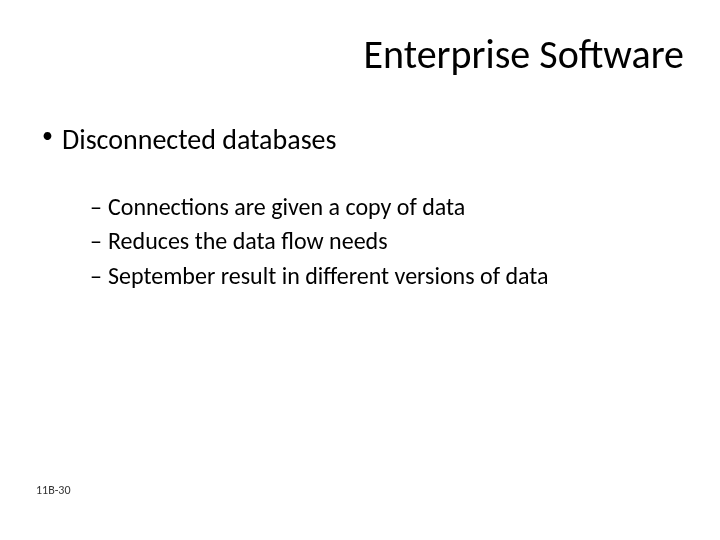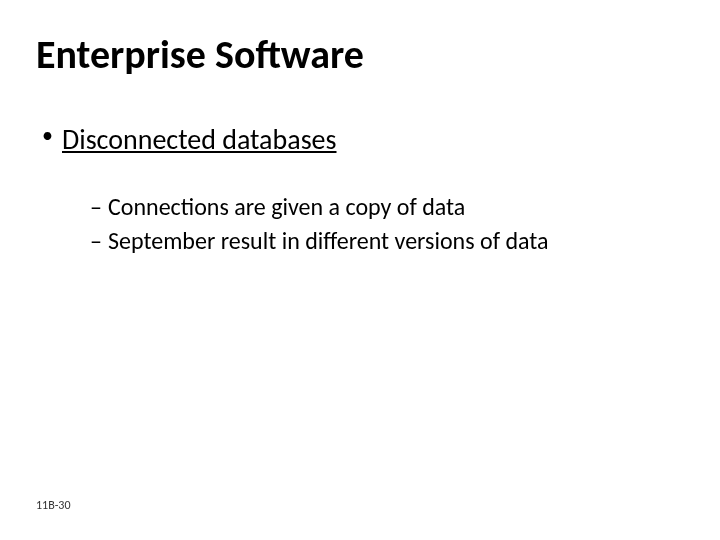--- a/index.html
+++ b/index.html
@@ -13,36 +13,35 @@
       overflow: hidden;
     }
     .slide {
       width: 100%;
       height: 100%;
       padding: 24px 36px 24px 36px;
       position: relative;
     }
     .title {
       font-size: 40px;
-      font-weight: 700;
-      text-align: left;
+      font-weight: 400;
+      text-align: right;
       margin-top: 6px;
       margin-bottom: 42px;
       letter-spacing: 0px;
     }
     .content {
       padding-left: 4px;
     }
     .level1 {
       font-size: 28px;
       line-height: 1.35;
       margin-bottom: 6px;
       padding-left: 22px;
       position: relative;
-      text-decoration: underline;
     }
     .level1::before {
       content: "•";
       position: absolute;
       left: 2px;
       top: 0;
       font-size: 22px;
     }
     .level2-wrap {
       padding-left: 50px;
@@ -57,31 +56,32 @@
     }
     .level2::before {
       content: "–";
       position: absolute;
       left: 0;
       top: 0;
     }
     .footer {
       position: absolute;
       left: 36px;
-      bottom: 28px;
+      bottom: 43px;
       font-size: 12px;
       color: #333;
     }
   </style>
 </head>
 <body>
 
 <div class="slide">
   <h1 class="title">Enterprise Software</h1>
   <div class="content">
     <div class="level1">Disconnected databases</div>
     <div class="level2-wrap">
       <div class="level2">Connections are given a copy of data</div>
+      <div class="level2">Reduces the data flow needs</div>
       <div class="level2">September result in different versions of data</div>
     </div>
   </div>
   <div class="footer">11B-30</div>
 </div>
 
 </body></html>

